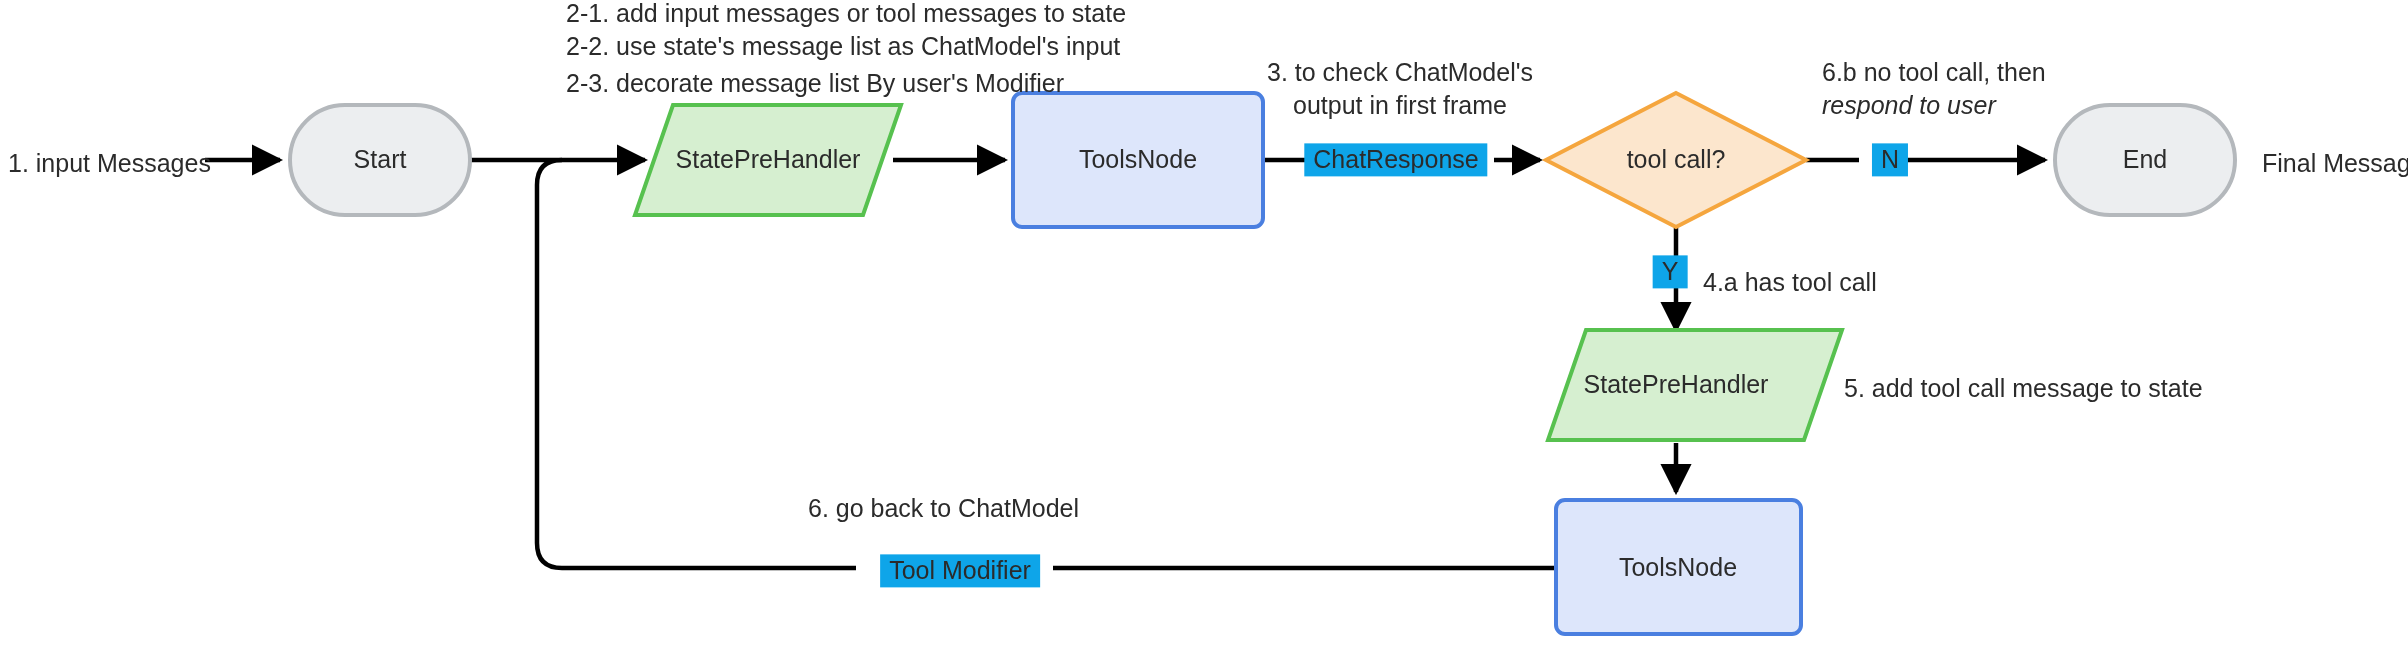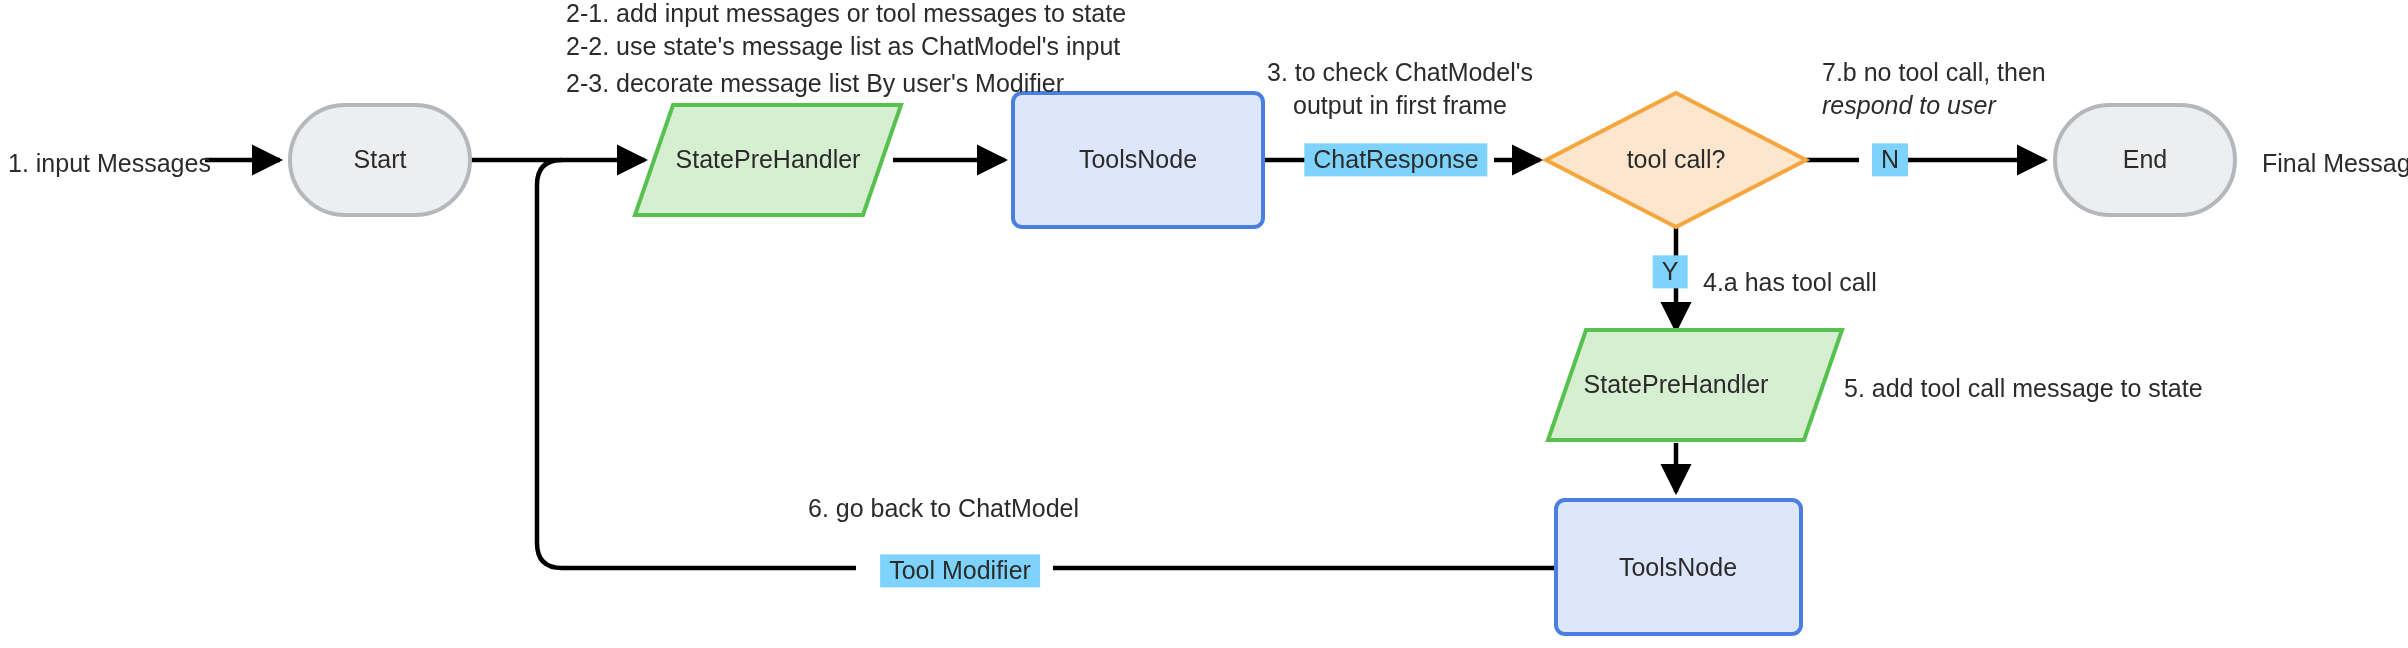--- a/index.html
+++ b/index.html
@@ -69,21 +69,21 @@
   }
   .anno-center {
     text-align: left;
     transform: translateX(-50%);
   }
   .anno-left {
     text-align: left;
   }
   .edge-label {
     font-size: 25px;
-    background: #7dd3fc;
+    background: #0ea5e9;
     padding: 0 9px;
     transform: translate(-50%, -50%);
     text-align: center;
   }
 </style>
 </head>
 <body>
 
 <div id="canvas">
 
@@ -153,21 +153,21 @@
 
   <div class="lbl anno anno-left" style="left:8px; top:147px;">1. input Messages</div>
 
   <div class="lbl anno anno-left" style="left:566px; top:-3px;">2-1. add input messages or tool messages to state</div>
   <div class="lbl anno anno-left" style="left:566px; top:30px;">2-2. use state's message list as ChatModel's input</div>
   <div class="lbl anno anno-left" style="left:566px; top:67px;">2-3. decorate message list By user's Modifier</div>
 
   <div class="lbl anno anno-center" style="left:1400px; top:56px;">3. to check ChatModel's</div>
   <div class="lbl anno anno-center" style="left:1400px; top:89px;">output in first frame</div>
 
-  <div class="lbl anno anno-left" style="left:1822px; top:56px;">7.b no tool call, then</div>
+  <div class="lbl anno anno-left" style="left:1822px; top:56px;">6.b no tool call, then</div>
   <div class="lbl anno anno-left" style="left:1822px; top:89px;font-style:italic;">respond to user</div>
 
   <div class="lbl anno anno-left" style="left:2262px; top:147px;">Final Message</div>
 
   <div class="lbl anno anno-left" style="left:1703px; top:266px;">4.a has tool call</div>
 
   <div class="lbl anno anno-left" style="left:1844px; top:372px;">5. add tool call message to state</div>
 
   <div class="lbl anno anno-left" style="left:808px; top:492px;">6. go back to ChatModel</div>
 

